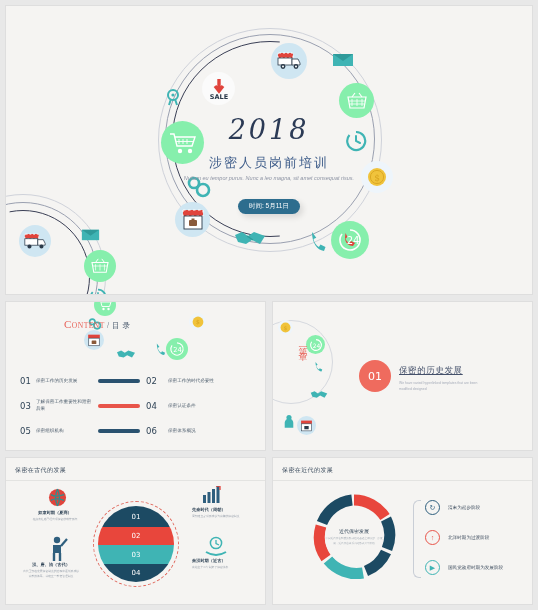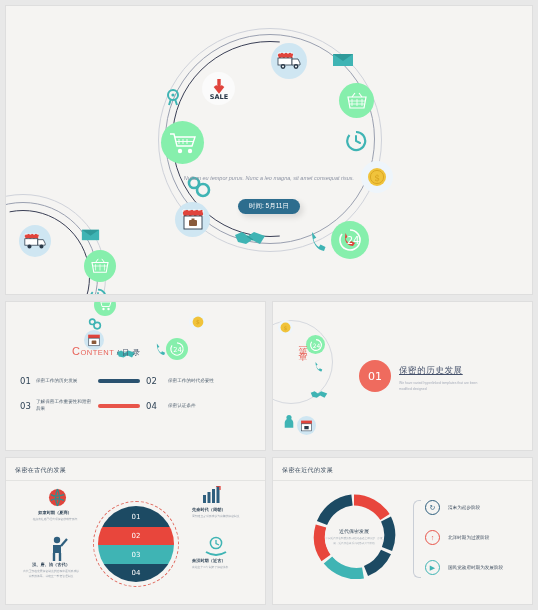--- a/index.html
+++ b/index.html
@@ -58,22 +58,22 @@
     text-align: center; font-size: 5.5px; line-height: 1.7; color: #8d93a3; font-style: italic;
   }
   .maintitle-date {
     position: absolute; left: 50%; top: 193px; transform: translateX(-50%);
     background: #2d6d8e; color: #fff; font-size: 6.5px;
     padding: 3px 11px; border-radius: 8px; white-space: nowrap;
     box-shadow: 3px 3px 6px rgba(0,0,0,.12);
   }
 
   
-  .toc-head { position: absolute; left: 66px; top: 16px; font-size: 11px; color: #e8635a;
-              font-family: Liberation Sans, sans-serif; letter-spacing: .5px; white-space: nowrap; margin-top: 27px; }
+  .toc-head { position: absolute; left: 58px; top: 16px; font-size: 11px; color: #e8635a;
+              font-family: Liberation Serif, serif; letter-spacing: .5px; white-space: nowrap; }
   .toc-head .sm { font-size: 7.5px; }
   .toc-head .cn { color: #4a5a6e; }
   .toc-rows { position: absolute; left: 14px; top: 68px; right: 10px; }
   .toc-row { display: flex; align-items: center; height: 22px; margin-bottom: 3px; }
   .toc-num { font-size: 8.5px; color: #2f4356; width: 16px; font-family:"DejaVu Sans", sans-serif; }
   .toc-txt { font-size: 4.6px; color: #4b5b6b; line-height: 1.5; width: 56px; }
   .toc-bar { height: 3.5px; width: 42px; border-radius: 2px; margin: 0 6px; }
   .toc-bar.navy { background: #2a5270; }
   .toc-bar.red  { background: #e8544a; }
   .toc-right { display: flex; align-items: center; flex: 1; }
@@ -259,20 +259,22 @@
         <path d="M6 7 L6 14 M11 7 L11 14 M16 7 L16 14 M3 9 L19 9" stroke="#fff" stroke-width="0.8"></path>
       </svg>
     </div>
     <div class="flat" style="left:83px;top:282px;">
       <svg width="18" height="18" viewBox="0 0 22 22">
         <path d="M11 2 A9 9 0 1 1 4.5 5" stroke="#3fb4b4" stroke-width="2.2" fill="none"></path>
         <path d="M11 6 L11 11 L15 13" stroke="#3fb4b4" stroke-width="2" fill="none" stroke-linecap="round"></path>
       </svg>
     </div>
 
+    <div class="maintitle-year">2018</div>
+    <div class="maintitle-cn">涉密人员岗前培训</div>
     <div class="maintitle-sub">Nullam eu tempor purus. Nunc a leo magna, sit amet consequat risus.</div>
     <div class="maintitle-date">时间: 5月11日</div>
   </div>
 
   <div class="slide slide-toc">
     <div class="ic dark" style="left:88px;top:-8px;width:22px;height:22px;">
       <svg width="14" height="12" viewBox="0 0 28 24">
         <path d="M1 3 L5 3 L8 15 L23 15 L26 6 L6 6" fill="none" stroke="#fff" stroke-width="1.8"></path>
         <circle cx="11" cy="20" r="2.4" fill="#fff"></circle>
           <circle cx="21" cy="20" r="2.4" fill="#fff"></circle>
@@ -330,20 +332,29 @@
       </div>
       <div class="toc-row">
         <div class="toc-num">03</div>
         <div class="toc-txt">了解保密工作重要性和泄密后果</div>
         <div class="toc-bar red"></div>
         <div class="toc-right">
           <div class="toc-num">04</div>
           <div class="toc-txt">保密认证条件</div>
         </div>
       </div>
+      <div class="toc-row">
+        <div class="toc-num">05</div>
+        <div class="toc-txt">保密组织机构</div>
+        <div class="toc-bar navy"></div>
+        <div class="toc-right">
+          <div class="toc-num">06</div>
+          <div class="toc-txt">保密体系概况</div>
+        </div>
+      </div>
     </div>
   </div>
 
   <div class="slide slide-chap">
     <div class="orbit" style="left:-24px;top:18px;width:84px;height:84px;border-color:#d6d9df;"></div>
     <div class="ic pale" style="left:5px;top:18px;width:15px;height:15px;">
       <svg width="11" height="11" viewBox="0 0 20 20">
           <circle cx="10" cy="10" r="9" fill="#f0c33c"></circle>
           <text x="10" y="14" font-size="10" font-family="DejaVu Serif" fill="#d9a520" text-anchor="middle">$</text>
         </svg>

